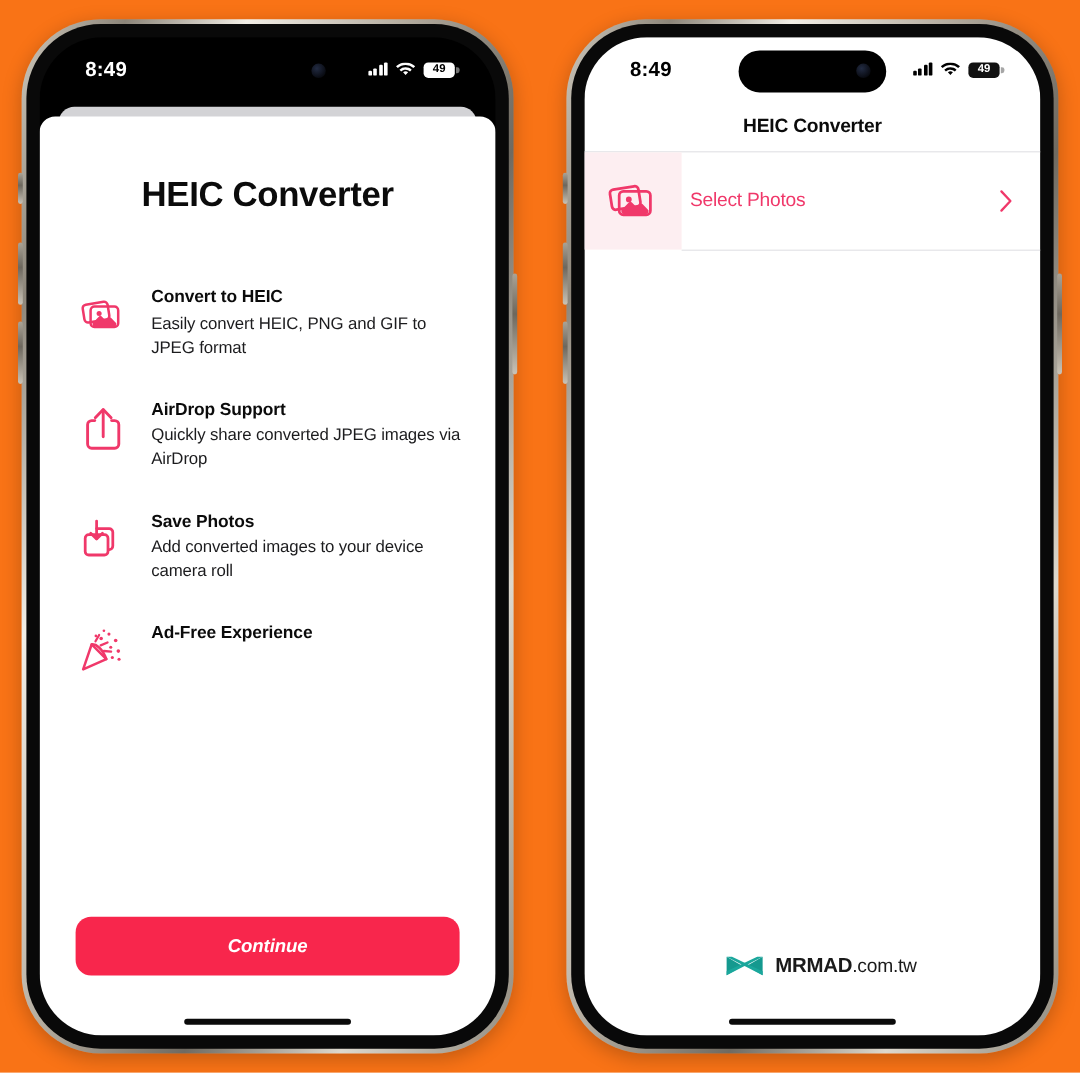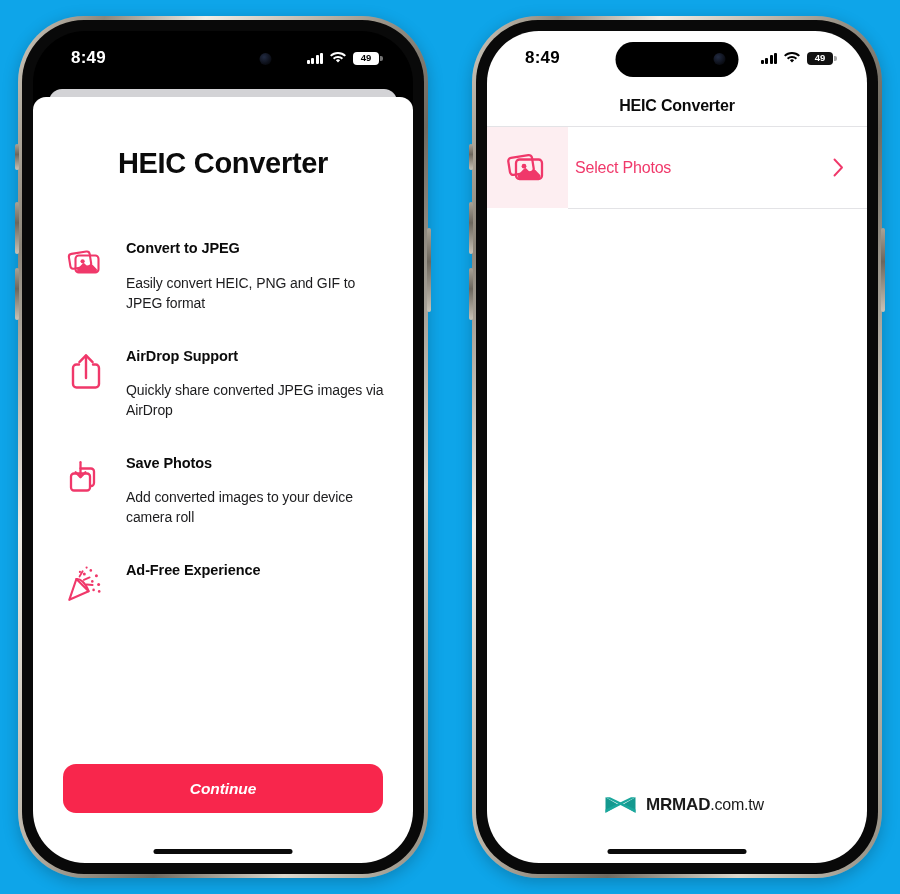--- a/index.html
+++ b/index.html
@@ -5,21 +5,21 @@
   * { box-sizing: border-box; margin: 0; padding: 0; }
   html, body {
     width: 900px; height: 894px;
     background: #ffffff;
     font-family: "Liberation Sans", sans-serif;
     overflow: hidden;
   }
   .stage {
     position: relative;
     width: 900px; height: 894px;
-    background: #0ea5e9;
+    background: #f97316;
   }
 
   
   .phone {
     position: absolute;
     width: 410px; height: 862px;
     border-radius: 66px;
     background: linear-gradient(110deg,#cfc9bd 0%,#8d867a 12%,#f2eee6 26%,#b5ada0 44%,#6f6a61 62%,#ddd8cd 80%,#908a7e 100%);
     padding: 4px;
     box-shadow: 0 4px 16px rgba(0,0,0,0.22);
@@ -54,21 +54,21 @@
   
   .statusbar {
     position: absolute; top: 0; left: 0; right: 0;
     height: 54px;
     display: flex; align-items: center;
     justify-content: space-between;
     padding: 0 34px 0 38px;
     z-index: 6;
   }
   .sb-time { font-size: 17px; font-weight: bold; letter-spacing: .2px; }
-  .sb-right { display: flex; align-items: center; gap: 7px; }
+  .sb-right { display: flex; gap: 7px; }
   .bars { display: flex; align-items: flex-end; gap: 1.5px; height: 11px; }
   .bars i { display: block; width: 3px; border-radius: 1px; }
   .bars i:nth-child(1) { height: 4px; }
   .bars i:nth-child(2) { height: 6px; }
   .bars i:nth-child(3) { height: 8.5px; }
   .bars i:nth-child(4) { height: 11px; }
   .batt {
     position: relative; width: 26px; height: 13px;
     border-radius: 4px; display: flex; align-items: center;
     justify-content: center;
@@ -145,21 +145,21 @@
     display: flex; align-items: center; justify-content: center;
     margin-top: 2px;
   }
   .feature .ftext { flex: 1; padding-top: 1px; }
   .f-title {
     font-size: 14.5px; font-weight: bold; color: #0b0b0b;
     line-height: 1.28; letter-spacing: -.1px;
   }
   .f-desc {
     font-size: 14px; color: #1c1c1e; line-height: 1.42;
-    margin-top: 16px; letter-spacing: -.1px;
+    margin-top: 2px; letter-spacing: -.1px;
   }
   .cta-wrap { margin-top: auto; padding: 0 30px 50px 30px; }
   .cta {
     width: 100%; height: 49px; border: none;
     border-radius: 13px; background: #f8264c;
     color: #ffffff; font-size: 15.5px; font-weight: bold;
     font-family: "Liberation Sans", sans-serif;
     letter-spacing: -.1px; cursor: pointer; font-style: italic;
   }
 
@@ -257,21 +257,21 @@
                 <svg width="40" height="34" viewBox="0 0 40 34">
                   <g fill="none" stroke="#f0386a" stroke-width="2.1" stroke-linejoin="round">
                     <rect x="3.5" y="6.6" width="21" height="15" rx="3" transform="rotate(-9 14 14)"></rect>
                     <rect x="9.5" y="9.5" width="23" height="17" rx="3.2"></rect>
                   </g>
                   <path d="M11.1 23.3l5.4-5.6a1.6 1.6 0 0 1 2.3 0l3.2 3.3 2.3-2.2a1.6 1.6 0 0 1 2.2 0l4.4 4.5v1.1a1.6 1.6 0 0 1-1.6 1.6H12.7a1.6 1.6 0 0 1-1.6-1.6z" fill="#f0386a"></path>
                   <circle cx="16.6" cy="15.3" r="2.1" fill="#f0386a"></circle>
                 </svg>
               </div>
               <div class="ftext">
-                <div class="f-title">Convert to JPEG</div>
+                <div class="f-title">Convert to HEIC</div>
                 <div class="f-desc">Easily convert HEIC, PNG and GIF to JPEG format</div>
               </div>
             </div>
 
             <div class="feature">
               <div class="ficon">
                 <svg width="36" height="40" viewBox="0 0 36 40">
                   <g fill="none" stroke="#f0386a" stroke-width="2.4" stroke-linecap="round" stroke-linejoin="round">
                     <path d="M11 13.5H8.4A3.4 3.4 0 0 0 5 16.9v16.2a3.4 3.4 0 0 0 3.4 3.4h19.2a3.4 3.4 0 0 0 3.4-3.4V16.9a3.4 3.4 0 0 0-3.4-3.4H25"></path>
                     <path d="M18 27V4.6"></path>

